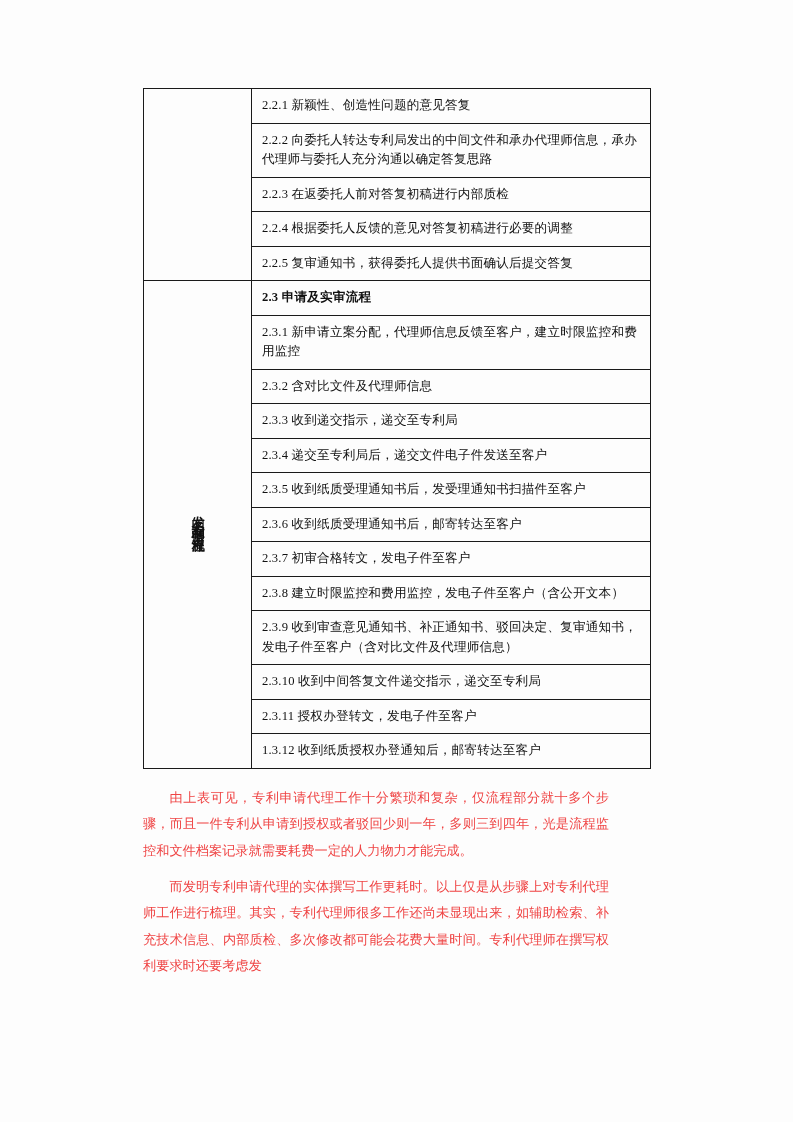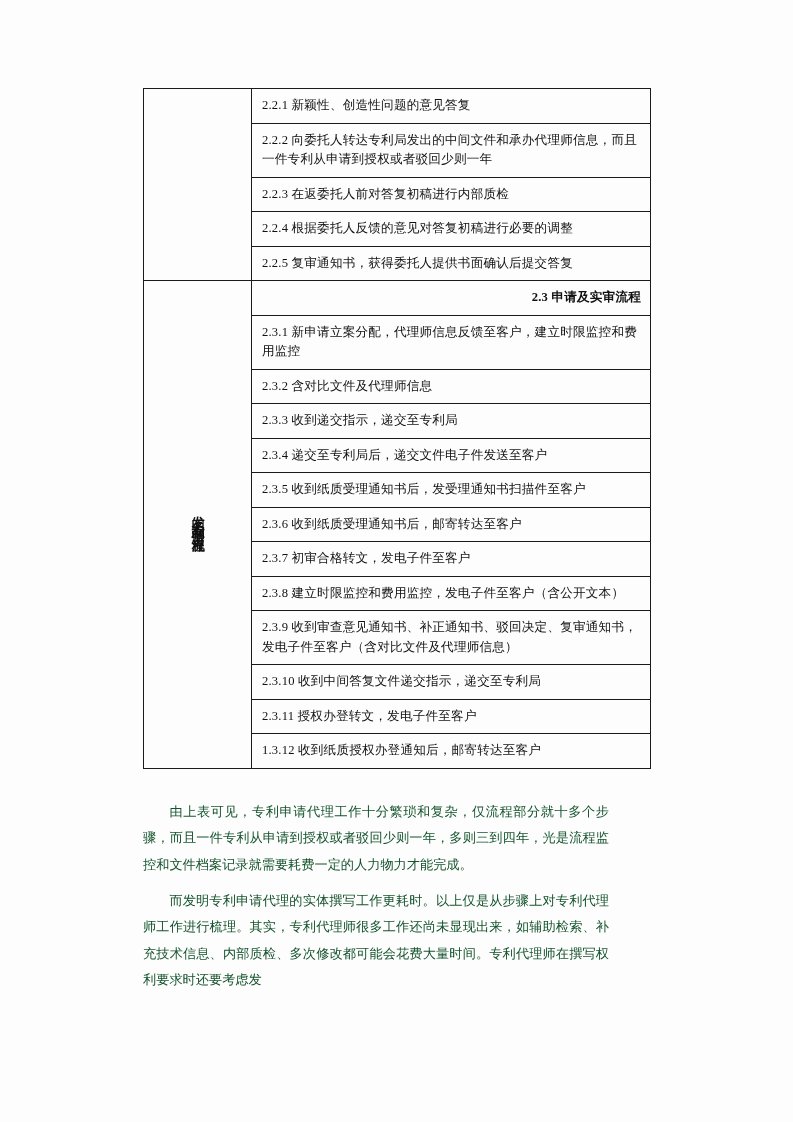--- a/index.html
+++ b/index.html
@@ -61,27 +61,26 @@
     white-space: nowrap;
     margin: 0 auto;
   }
   td.blank-label {
     width: 88px;
     border-right: 1px solid #1a1a1a;
   }
   td.section-head {
     font-weight: bold;
     font-size: 12.8px;
-    text-align: right;
   }
   .body-text {
-    margin-top: 30px;
+    margin-top: 16px;
     font-size: 13.2px;
     line-height: 2.0;
-    color: #14532d;
+    color: #ef4444;
     text-align: justify;
     text-justify: inter-ideograph;
   }
   .body-text p {
     margin: 0 0 10px 0;
     text-indent: 2em;
   }
 </style>
 </head>
 <body>
@@ -89,21 +88,21 @@
 <div class="page">
   <div class="page-inner">
 
     <table class="doc-table">
       <tbody>
         <tr>
           <td class="rowlabel blank-label" rowspan="5"></td>
           <td>2.2.1 新颖性、创造性问题的意见答复</td>
         </tr>
         <tr>
-          <td>2.2.2 向委托人转达专利局发出的中间文件和承办代理师信息，而且一件专利从申请到授权或者驳回少则一年</td>
+          <td>2.2.2 向委托人转达专利局发出的中间文件和承办代理师信息，承办代理师与委托人充分沟通以确定答复思路</td>
         </tr>
         <tr>
           <td>2.2.3 在返委托人前对答复初稿进行内部质检</td>
         </tr>
         <tr>
           <td>2.2.4 根据委托人反馈的意见对答复初稿进行必要的调整</td>
         </tr>
         <tr>
           <td>2.2.5 复审通知书，获得委托人提供书面确认后提交答复</td>
         </tr>

